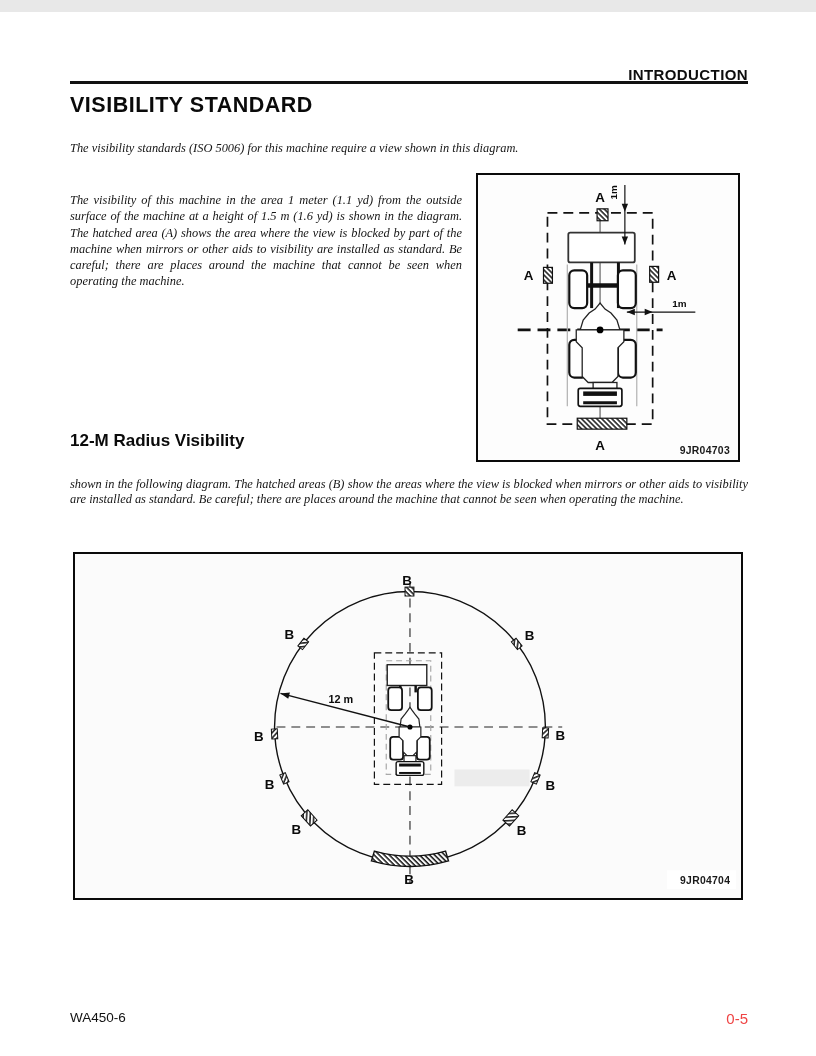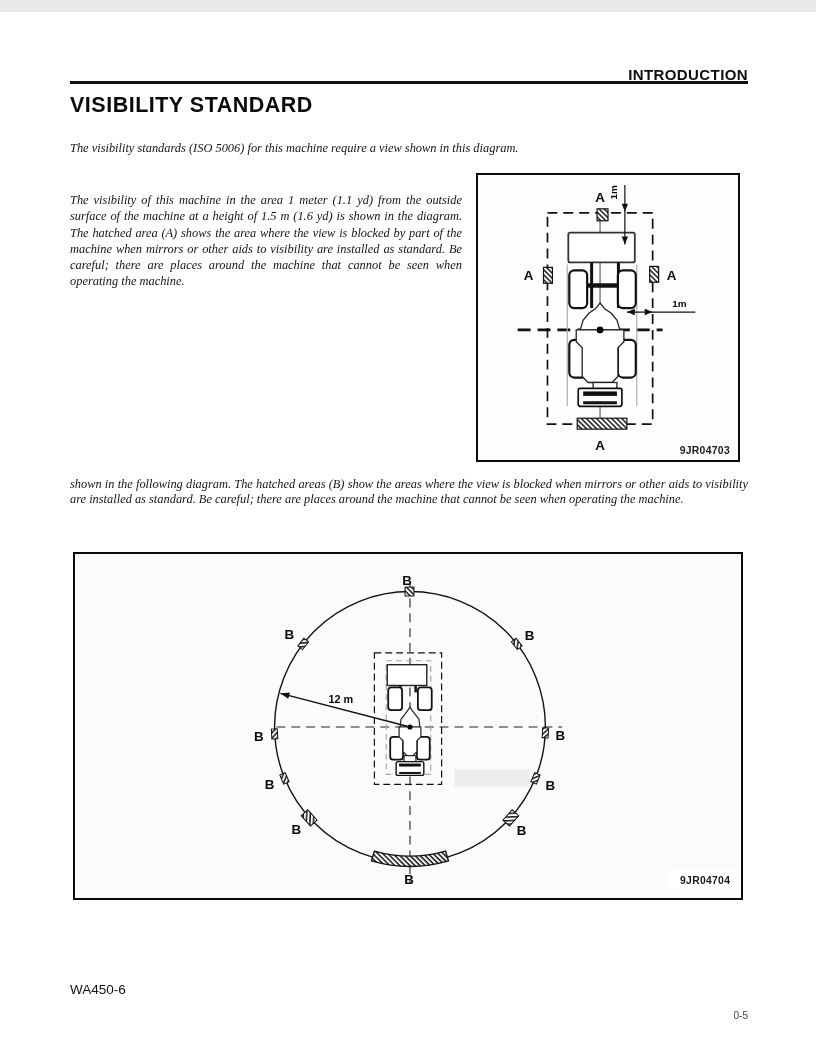--- a/index.html
+++ b/index.html
@@ -16,41 +16,42 @@
   .h2a{top:151px;left:70px;font-size:17px;font-weight:bold;color:#0a0a0a;}
   .p-imm{top:180px;left:70px;width:392px;}
   .h2b{top:419px;left:70px;font-size:17px;font-weight:bold;color:#0a0a0a;}
   .p-rad1{top:449px;left:70px;width:400px;white-space:nowrap;}
   .p-rad2{top:465px;left:70px;width:678px;line-height:15px;}
   .fig{border:2px solid #0a0a0a;background:#fdfdfd;}
   .fig1{left:476px;top:161px;width:260px;height:285px;}
   .fig2{left:73px;top:540px;width:666px;height:344px;background:#fbfbfb;}
   .watermark{left:258px;top:167px;font-size:27px;color:#111;opacity:0.92;letter-spacing:0px;
              white-space:nowrap;z-index:30;}
-  .footer-model{top:970px;left:70px;font-size:13.5px;color:#111;}
-  .footer-page{top:998px;left:70px;width:678px;text-align:right;font-size:10px;color:#404040;}
+  .footer-model{top:998px;left:70px;font-size:13.5px;color:#111;}
+  .footer-page{top:998px;left:70px;width:678px;text-align:right;font-size:15px;color:#ef4444;}
   svg text{font-family:"Liberation Sans",sans-serif;fill:#0a0a0a;}
   .lblAB{font-size:13.5px;font-weight:bold;}
   .lblDim{font-size:10px;font-weight:bold;}
   .lblDim2{font-size:11px;font-weight:bold;}
   .lblId{font-size:10.5px;font-weight:bold;fill:#1a1a1a;letter-spacing:0.3px;}
 </style>
 </head>
 <body>
 
 <div class="page">
 
   <div class="abs hdr-title">INTRODUCTION</div>
   <div class="abs hdr-rule"></div>
 
   <div class="abs h1">VISIBILITY STANDARD</div>
   <div class="abs serif p-intro">The visibility standards (ISO 5006) for this machine require a view shown in this diagram.</div>
 
   <div class="abs serif just p-imm">The visibility of this machine in the area 1 meter (1.1 yd) from the outside surface of the machine at a height of 1.5 m (1.6 yd) is shown in the diagram. The hatched area (A) shows the area where the view is blocked by part of the machine when mirrors or other aids to visibility are installed as standard. Be careful; there are places around the machine that cannot be seen when operating the machine.</div>
 
+  <div class="abs h2b">12-M Radius Visibility</div>
   <div class="abs serif just p-rad2">shown in the following diagram. The hatched areas (B) show the areas where the view is blocked when mirrors or other aids to visibility are installed as standard. Be careful; there are places around the machine that cannot be seen when operating the machine.</div>
 
 
   <div class="abs fig fig1">
     <svg width="260" height="285" viewBox="0 0 262 287">
       <defs>
         <pattern id="hatch1" width="3.6" height="3.6" patternUnits="userSpaceOnUse" patternTransform="rotate(-45)">
           <rect width="3.6" height="3.6" fill="#ffffff"></rect>
           <line x1="1" y1="0" x2="1" y2="3.6" stroke="#111" stroke-width="1.5"></line>
         </pattern>

